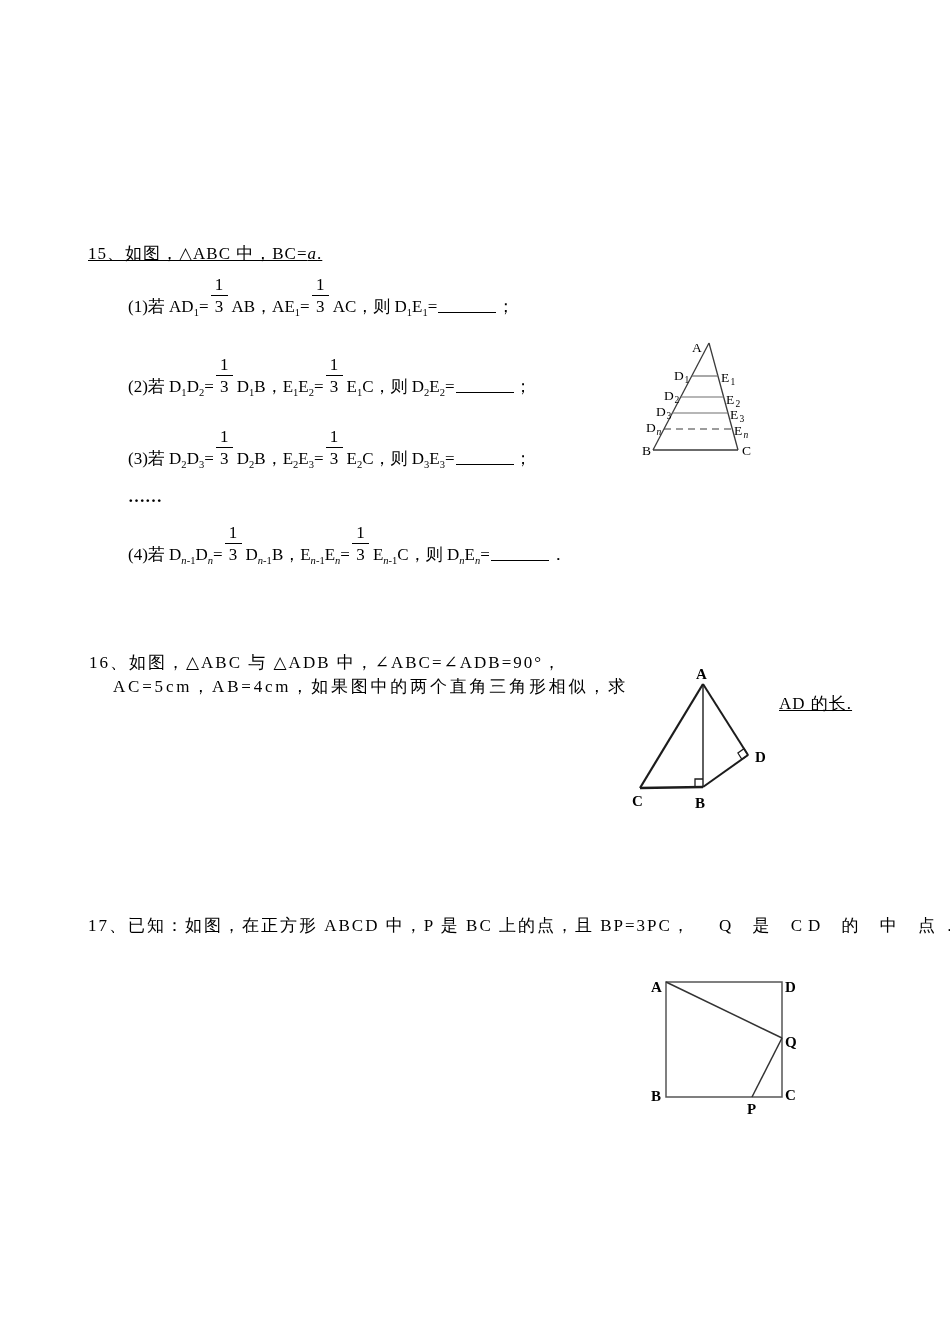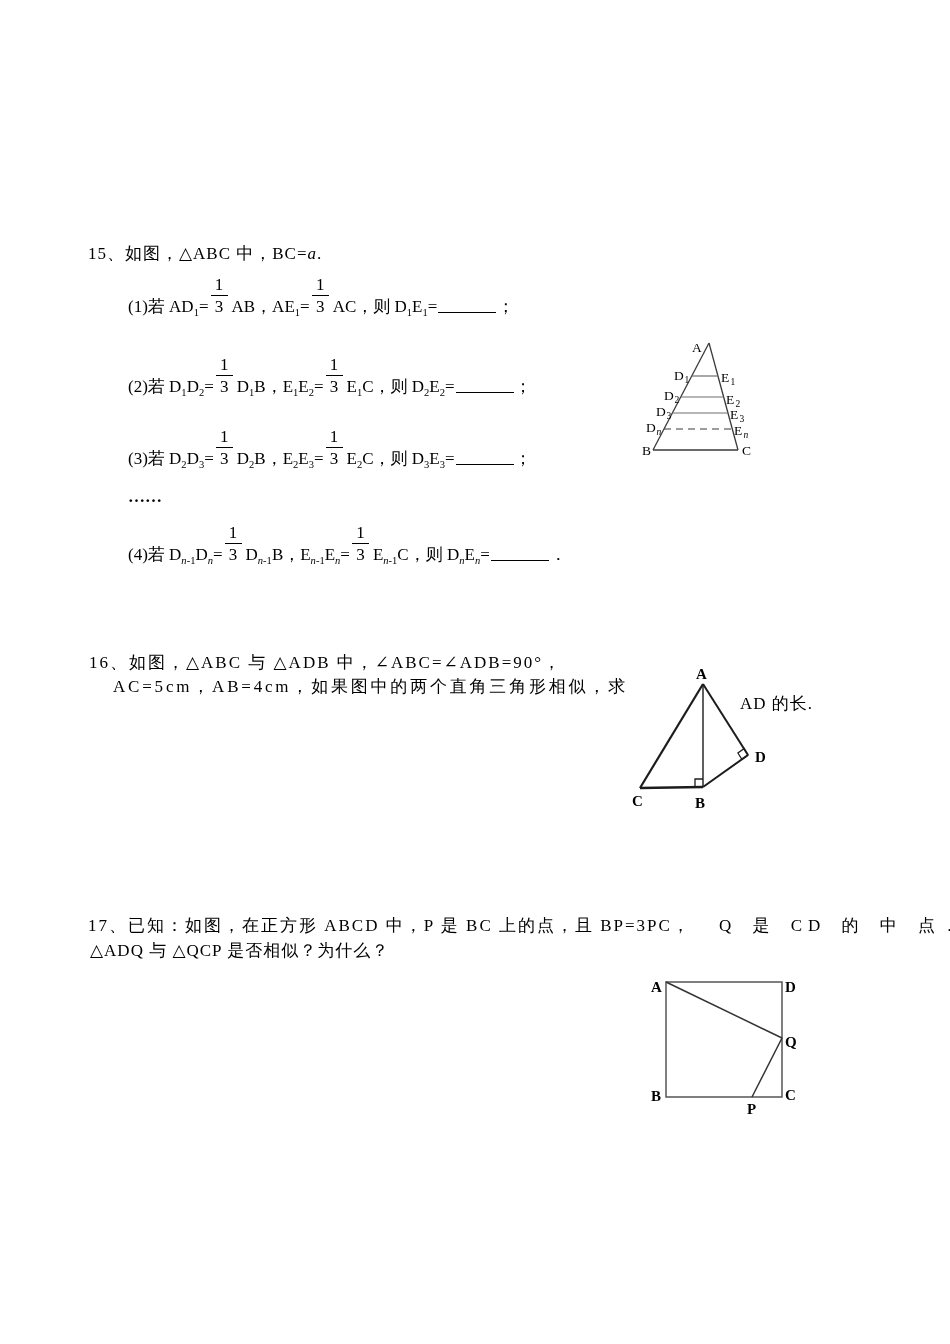--- a/index.html
+++ b/index.html
@@ -28,21 +28,21 @@
     font-size:17px;
   }
   .frac .num{display:block;line-height:21px;border-bottom:1.4px solid #000;padding:0 3px;}
   .frac .den{display:block;line-height:21px;}
   .blank{
     display:inline-block;width:58px;height:2px;
     border-bottom:1.6px solid #000;
     margin:0 1px -1px 1px;
   }
   sub{font-size:0.62em;line-height:0;}
-  .ls1{letter-spacing:1px;}
+  .ls1{letter-spacing:1px;text-decoration:underline;}
   .ls2{letter-spacing:2px;}
   .ls3{letter-spacing:2.8px;}
   .ls-wide{letter-spacing:6px;word-spacing:5px;}
   .gap{margin-left:28px;}
   svg{position:absolute;overflow:visible;}
   svg text{font-family:"Liberation Serif","DejaVu Serif",serif;fill:#000;}
   .figlabel{font-size:13.5px;}
   .figsub{font-size:9.5px;}
   .figbold{font-size:15px;font-weight:bold;}
 </style>
@@ -91,40 +91,39 @@
     <text class="figlabel" x="16" y="102">D</text>
     <text class="figsub" x="26.5" y="105" font-style="italic">n</text>
     <text class="figlabel" x="104" y="105">E</text>
     <text class="figsub" x="113.5" y="108" font-style="italic">n</text>
     <text class="figlabel" x="12" y="125">B</text>
     <text class="figlabel" x="112" y="125">C</text>
   </svg>
 
   <div class="abs txt ls2" style="left:89px;top:652px;">16、如图，△ABC 与 △ADB 中，∠ABC=∠ADB=90°，</div>
   <div class="abs txt ls3" style="left:113px;top:676px;">AC=5cm，AB=4cm，如果图中的两个直角三角形相似，求</div>
-  <div class="abs txt ls1" style="left:740px;top:693px;">AD 的长.</div>
+  <div class="abs txt ls1" style="left:779px;top:693px;">AD 的长.</div>
 
   <svg style="left:625px;top:658px;" width="155" height="160" viewBox="0 0 155 160">
     <g stroke="#1c1c1c" fill="none">
       <path d="M78 26 L15 130" stroke-width="2.2"></path>
       <path d="M78 26 L78 129" stroke-width="1.4"></path>
       <path d="M15 130 L78 129" stroke-width="2.6"></path>
       <path d="M78 26 L123 97" stroke-width="2"></path>
       <path d="M78 129 L123 97" stroke-width="2"></path>
       <path d="M70 129 L70 121 L78 121" stroke-width="1.3"></path>
       <path d="M123 97 L119 90.7 L112.9 95 L116.9 101.3 Z" stroke-width="1.2"></path>
     </g>
     <text class="figbold" x="71" y="21">A</text>
     <text class="figbold" x="70" y="150">B</text>
     <text class="figbold" x="7" y="148">C</text>
     <text class="figbold" x="130" y="104">D</text>
   </svg>
 
   <div class="abs txt" style="left:88px;top:915px;"><span class="ls2">17、已知：如图，在正方形 ABCD 中，P 是 BC 上的点，且 BP=3PC，</span><span class="gap ls-wide">Q 是 CD 的 中 点．</span></div>
-  <div class="abs txt ls1" style="left:90px;top:940px;">△ADQ 与 △QCP 是否相似？为什么？</div>
 
   <svg style="left:645px;top:975px;" width="165" height="145" viewBox="0 0 165 145">
     <rect x="21" y="7" width="116" height="115" stroke="#555555" stroke-width="1.5" fill="none"></rect>
     <g stroke="#333333" stroke-width="1.5" fill="none">
       <path d="M21 7 L137 63"></path>
       <path d="M137 63 L107 122"></path>
     </g>
     <text class="figbold" x="6" y="17">A</text>
     <text class="figbold" x="140" y="17">D</text>
     <text class="figbold" x="6" y="126">B</text>

